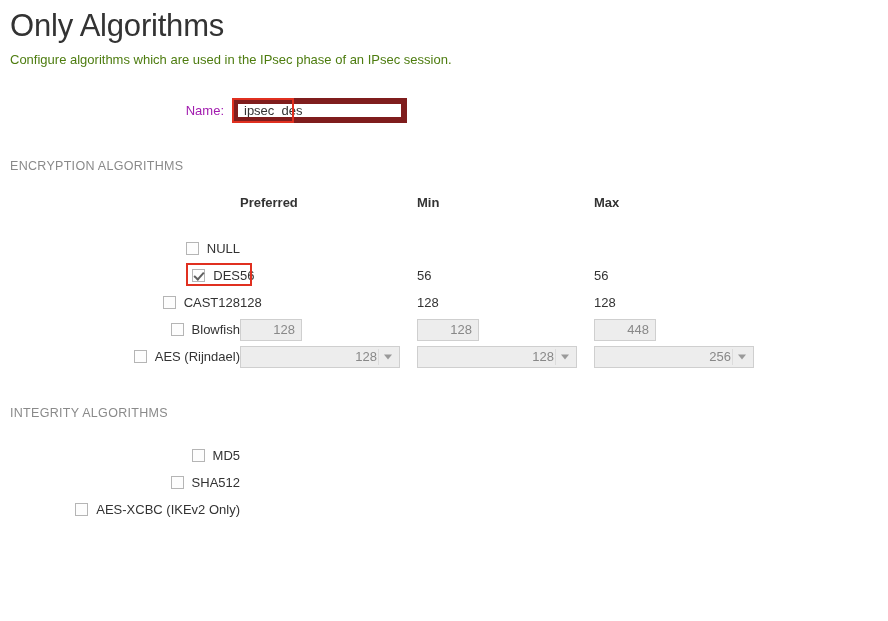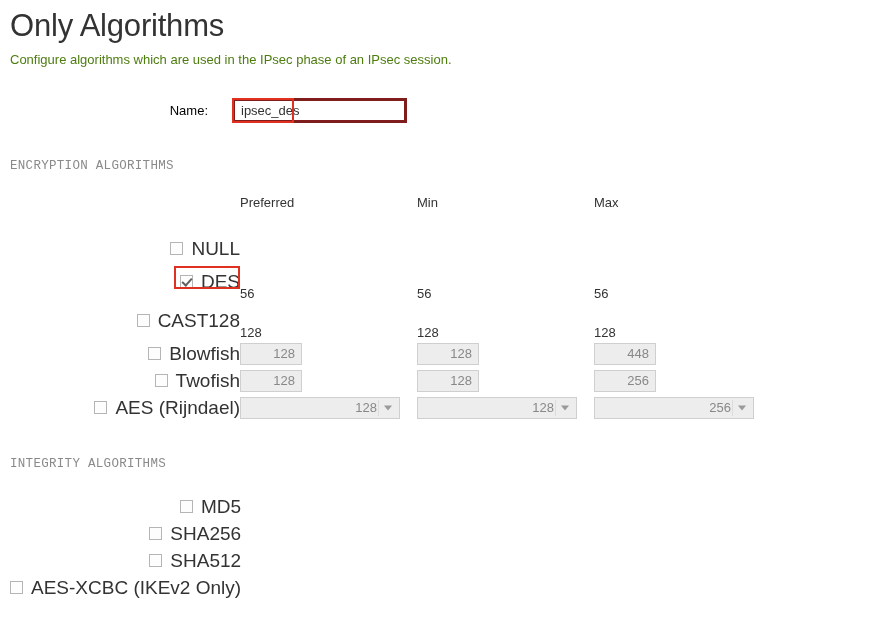--- a/index.html
+++ b/index.html
@@ -40,34 +40,34 @@
   .name-row {
     display: flex;
     align-items: center;
     margin-top: 29px;
     height: 26px;
   }
   .name-label {
     width: 222px;
     text-align: right;
     font-size: 13px;
-    color: #000000;
-    padding-right: 24px;
+    color: #a21caf;
+    padding-right: 8px;
     box-sizing: border-box;
   }
   .name-input-wrap {
     position: relative;
     width: 175px;
     height: 25px;
   }
   .name-input {
     width: 175px;
     height: 25px;
     box-sizing: border-box;
-    border: 3px solid #7f1d1d;
+    border: 6px solid #7f1d1d;
     background: #ffffff;
     font-family: "Liberation Sans", sans-serif;
     font-size: 13px;
     color: #333333;
     padding: 0 6px;
     outline: none;
   }
   .hl-box {
     position: absolute;
     border: 2px solid #e03020;
@@ -81,21 +81,20 @@
     height: 25px;
   }
 
   .section-title {
     font-size: 12.5px;
     color: #8a8a8a;
     letter-spacing: 0.3px;
     margin-top: 36px;
     margin-bottom: 0;
     text-transform: uppercase;
-    font-family: Liberation Mono, monospace;
   }
 
   .algo-table {
     margin-top: 22px;
     border-collapse: collapse;
   }
   .algo-table td, .algo-table th {
     padding: 0;
     vertical-align: middle;
   }
@@ -107,20 +106,21 @@
   }
   .hdr-row td {
     height: 26px;
     font-size: 13px;
     color: #333333;
     padding-bottom: 14px;
     vertical-align: top;
   }
   .hdr-cell {
     padding-left: 0px;
+    font-weight: bold;
   }
   .algo-row td {
     height: 27px;
   }
   .algo-cell {
     display: flex;
     align-items: center;
     justify-content: flex-end;
     position: relative;
     height: 27px;
@@ -145,41 +145,40 @@
     position: absolute;
     left: 3px;
     top: 0px;
     width: 4px;
     height: 8px;
     border: solid #606060;
     border-width: 0 2px 2px 0;
     transform: rotate(42deg);
   }
   .algo-label {
-    font-size: 19px;
+    font-size: 13px;
     color: #333333;
     padding-left: 8px;
     white-space: nowrap;
   }
   .hl-cb {
     position: absolute;
     left: -6px;
     top: -5px;
     width: 66px;
     height: 23px;
   }
   .hl-cb-sha {
     width: 68px;
   }
 
   .plain-val {
     font-size: 13px;
     color: #333333;
     padding-left: 0;
-    margin-top: 24px;
   }
   .val-input {
     width: 62px;
     height: 22px;
     box-sizing: border-box;
     border: 1px solid #cfcfcf;
     background: #ededed;
     color: #888888;
     font-family: "Liberation Sans", sans-serif;
     font-size: 13px;
@@ -317,33 +316,20 @@
             <span class="checkbox"></span>
             <span class="algo-label">Blowfish</span>
           </div>
         </div>
       </td>
       <td class="col-val"><input class="val-input" type="text" disabled="" value="128" style=""></td>
       <td class="col-val"><input class="val-input" type="text" disabled="" value="128" style=""></td>
       <td class="col-val"><input class="val-input" type="text" disabled="" value="448" style=""></td>
     </tr>
 
-    <tr class="algo-row">
-      <td class="col-name">
-        <div class="algo-cell">
-          <div class="cb-wrap">
-            <span class="checkbox"></span>
-            <span class="algo-label">Twofish</span>
-          </div>
-        </div>
-      </td>
-      <td class="col-val"><input class="val-input" type="text" disabled="" value="128" style=""></td>
-      <td class="col-val"><input class="val-input" type="text" disabled="" value="128" style=""></td>
-      <td class="col-val"><input class="val-input" type="text" disabled="" value="256" style=""></td>
-    </tr>
 
     <tr class="algo-row">
       <td class="col-name">
         <div class="algo-cell">
           <div class="cb-wrap">
             <span class="checkbox"></span>
             <span class="algo-label">AES (Rijndael)</span>
           </div>
         </div>
       </td>
@@ -384,30 +370,20 @@
             <span class="algo-label">MD5</span>
           </div>
         </div>
       </td>
     </tr>
     <tr class="algo-row">
       <td class="col-name">
         <div class="algo-cell">
           <div class="cb-wrap">
             <span class="checkbox"></span>
-            <span class="algo-label">SHA256</span>
-          </div>
-        </div>
-      </td>
-    </tr>
-    <tr class="algo-row">
-      <td class="col-name">
-        <div class="algo-cell">
-          <div class="cb-wrap">
-            <span class="checkbox"></span>
             <span class="algo-label">SHA512</span>
           </div>
         </div>
       </td>
     </tr>
     <tr class="algo-row">
       <td class="col-name">
         <div class="algo-cell">
           <div class="cb-wrap">
             <span class="checkbox"></span>

